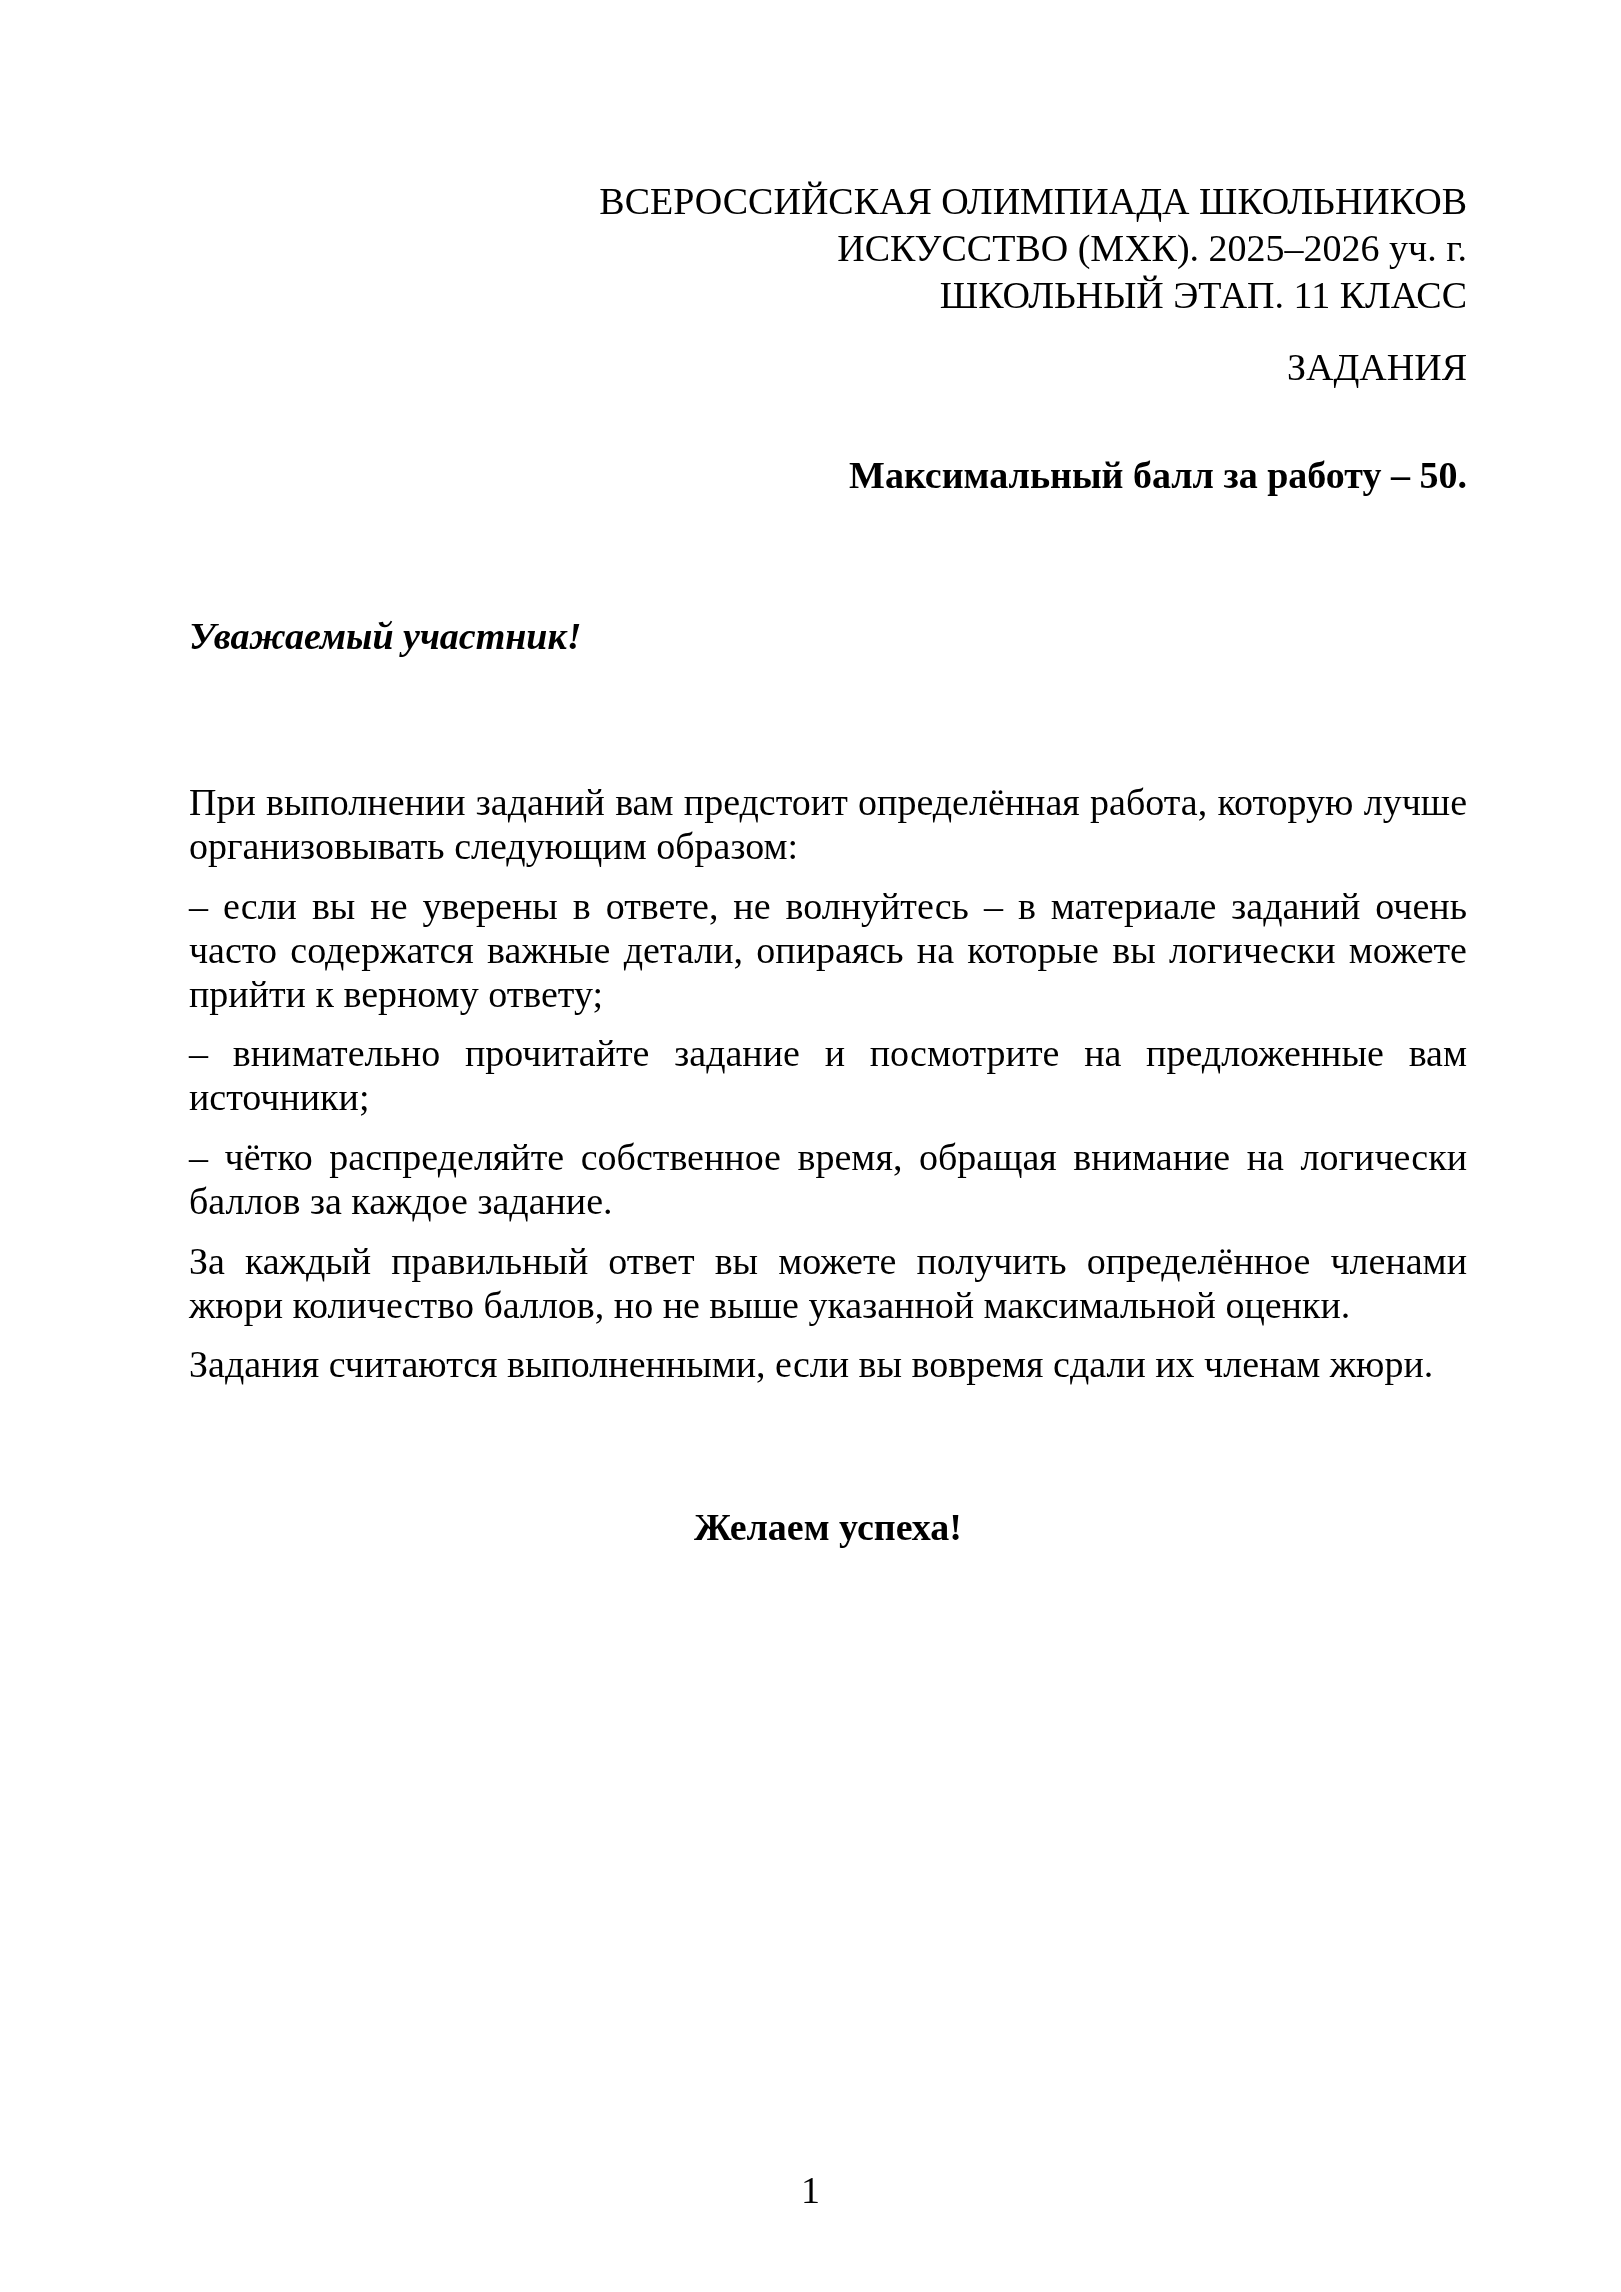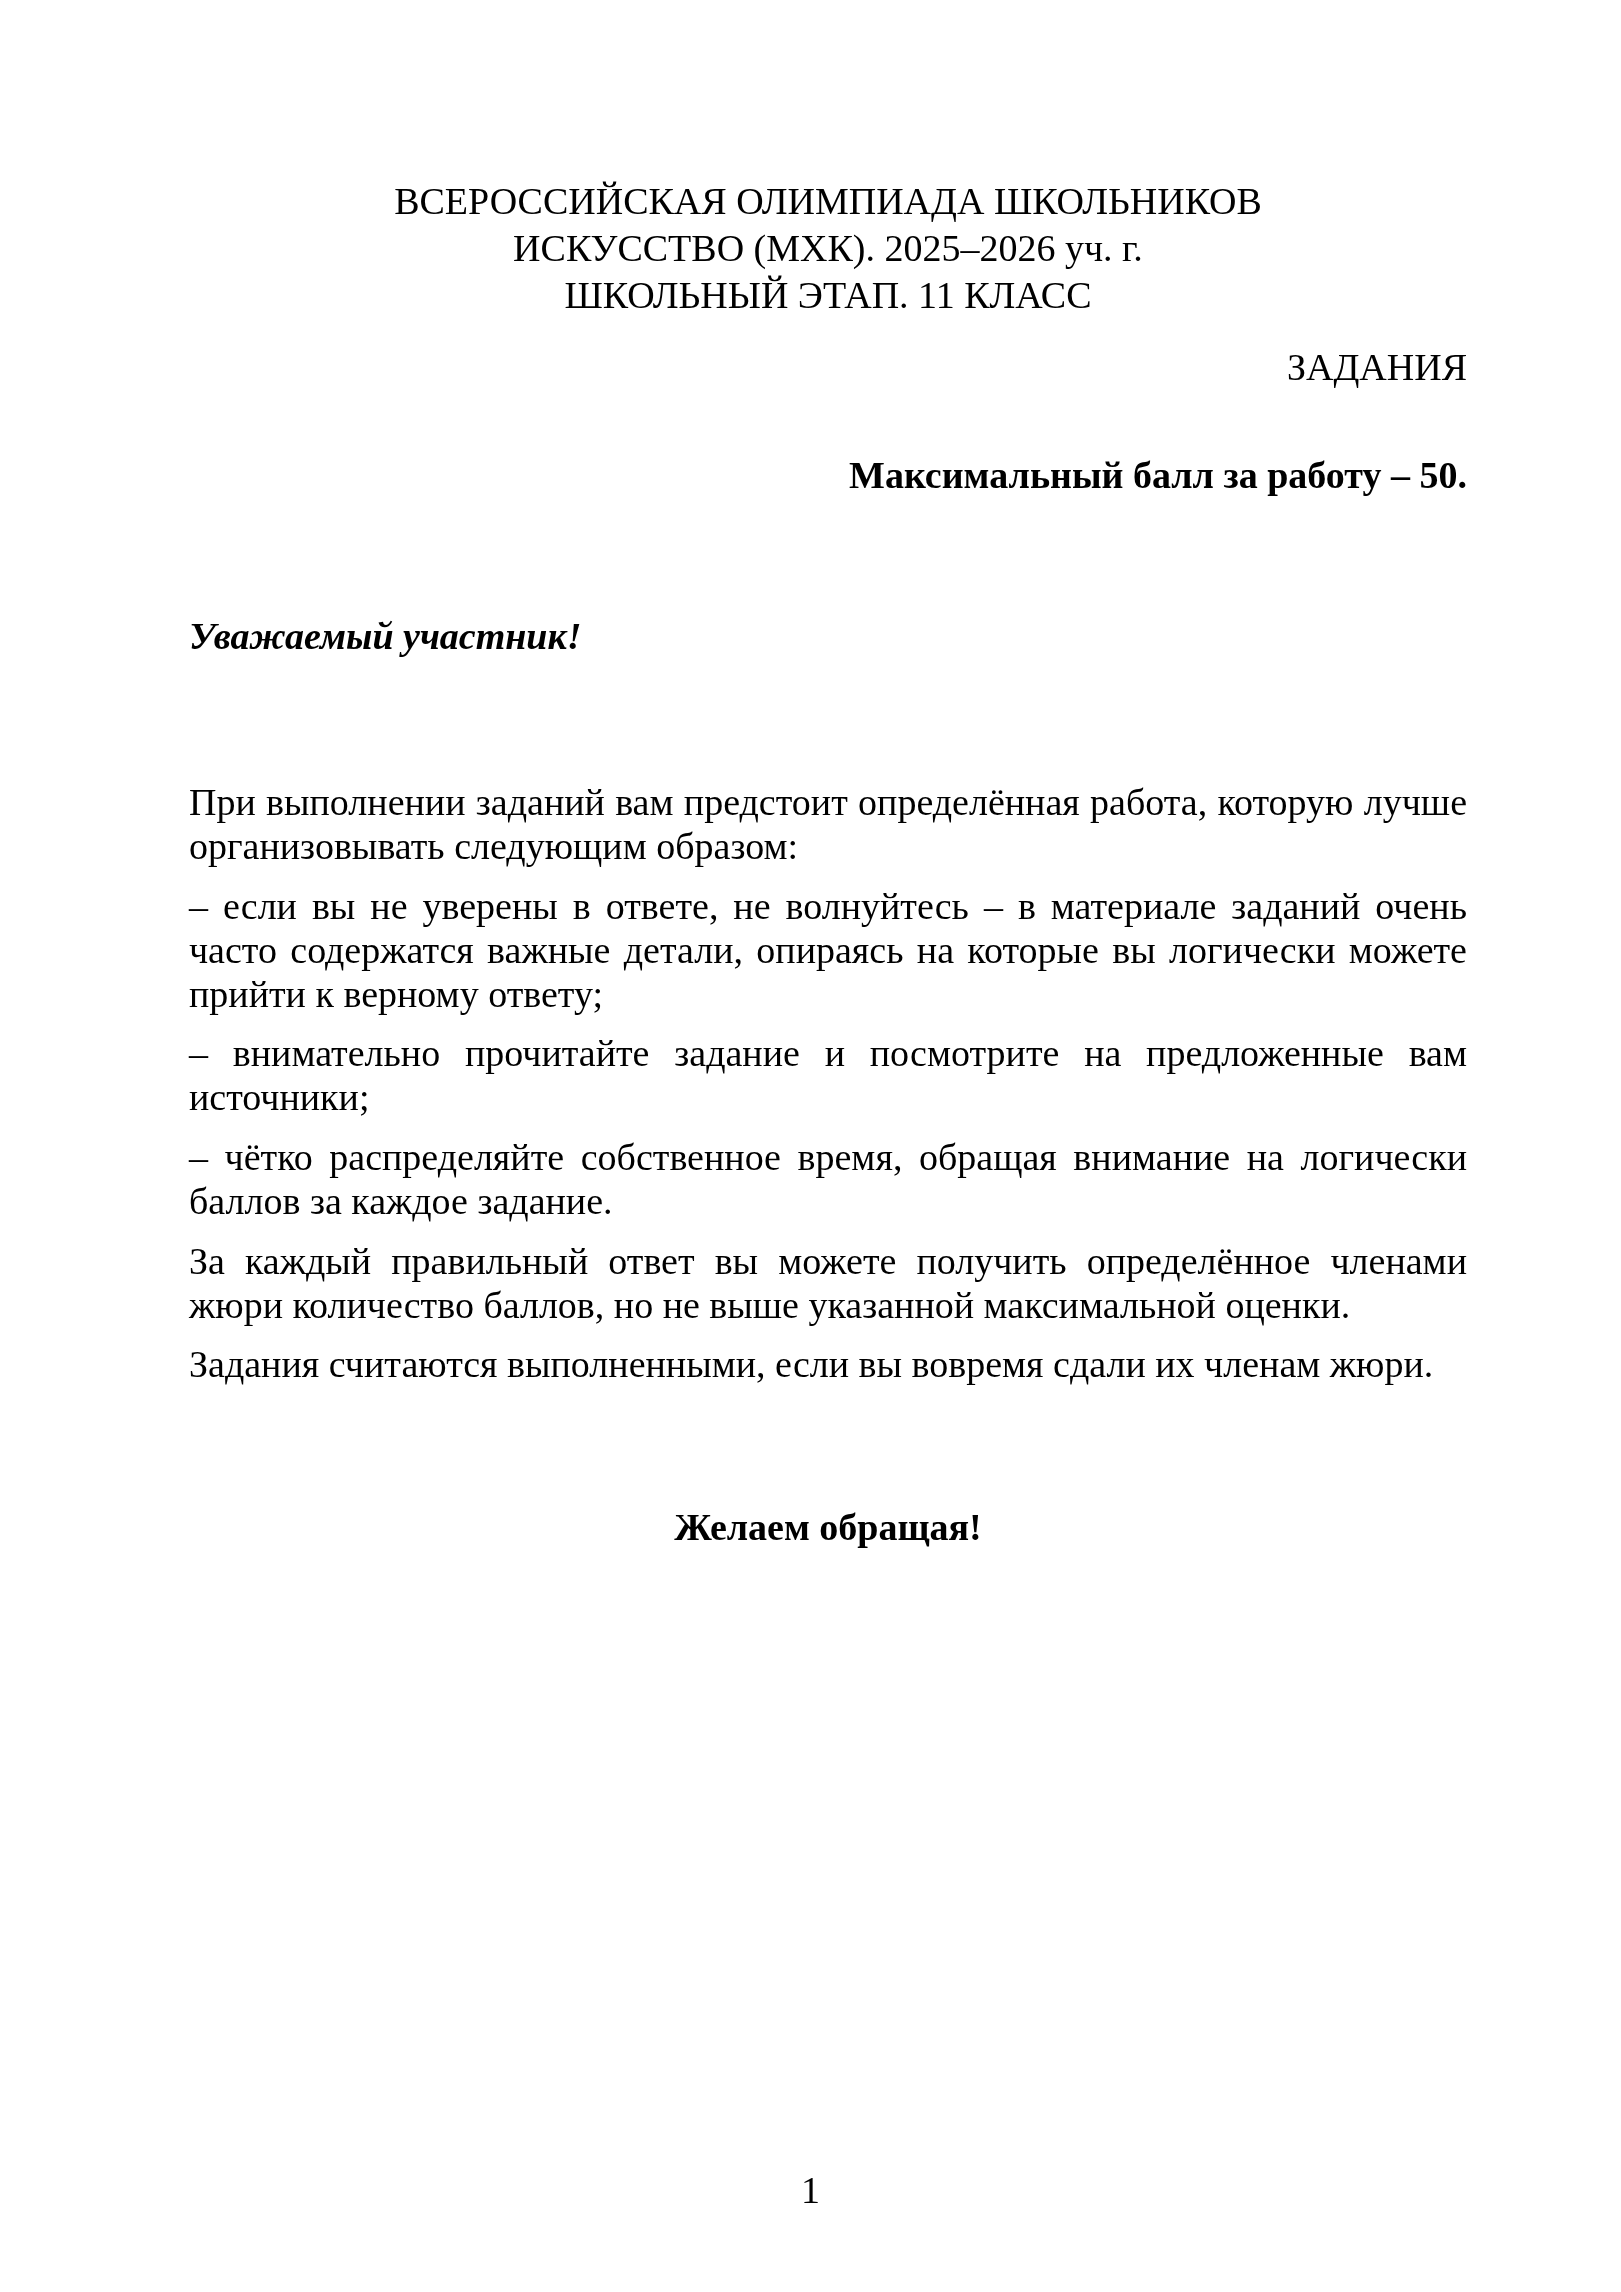--- a/index.html
+++ b/index.html
@@ -24,20 +24,21 @@
     top: 0;
     width: 1278px;
   }
   .doc-header {
     margin-top: 178px;
     text-align: center;
     line-height: 47px;
   }
   .doc-header .hline {
     white-space: nowrap;
+    text-align: right;
   }
   .subtitle {
     margin-top: 25px;
     text-align: right;
     line-height: 47px;
   }
   .max-score {
     margin-top: 61px;
     text-align: right;
     font-weight: bold;
@@ -93,19 +94,19 @@
 
     <div class="doc-body">
       <p>При выполнении заданий вам предстоит определённая работа, которую лучше организовывать следующим образом:</p>
       <p>– если вы не уверены в ответе, не волнуйтесь – в материале заданий очень часто содержатся важные детали, опираясь на которые вы логически можете прийти к верному ответу;</p>
       <p>– внимательно прочитайте задание и посмотрите на предложенные вам источники;</p>
       <p>– чётко распределяйте собственное время, обращая внимание на логически баллов за каждое задание.</p>
       <p>За каждый правильный ответ вы можете получить определённое членами жюри количество баллов, но не выше указанной максимальной оценки.</p>
       <p>Задания считаются выполненными, если вы вовремя сдали их членам жюри.</p>
     </div>
 
-    <div class="closing">Желаем обращая!</div>
+    <div class="closing">Желаем успеха!</div>
 
   </div>
 
   <div class="page-number">1</div>
 </div>
 
 
 </body></html>

